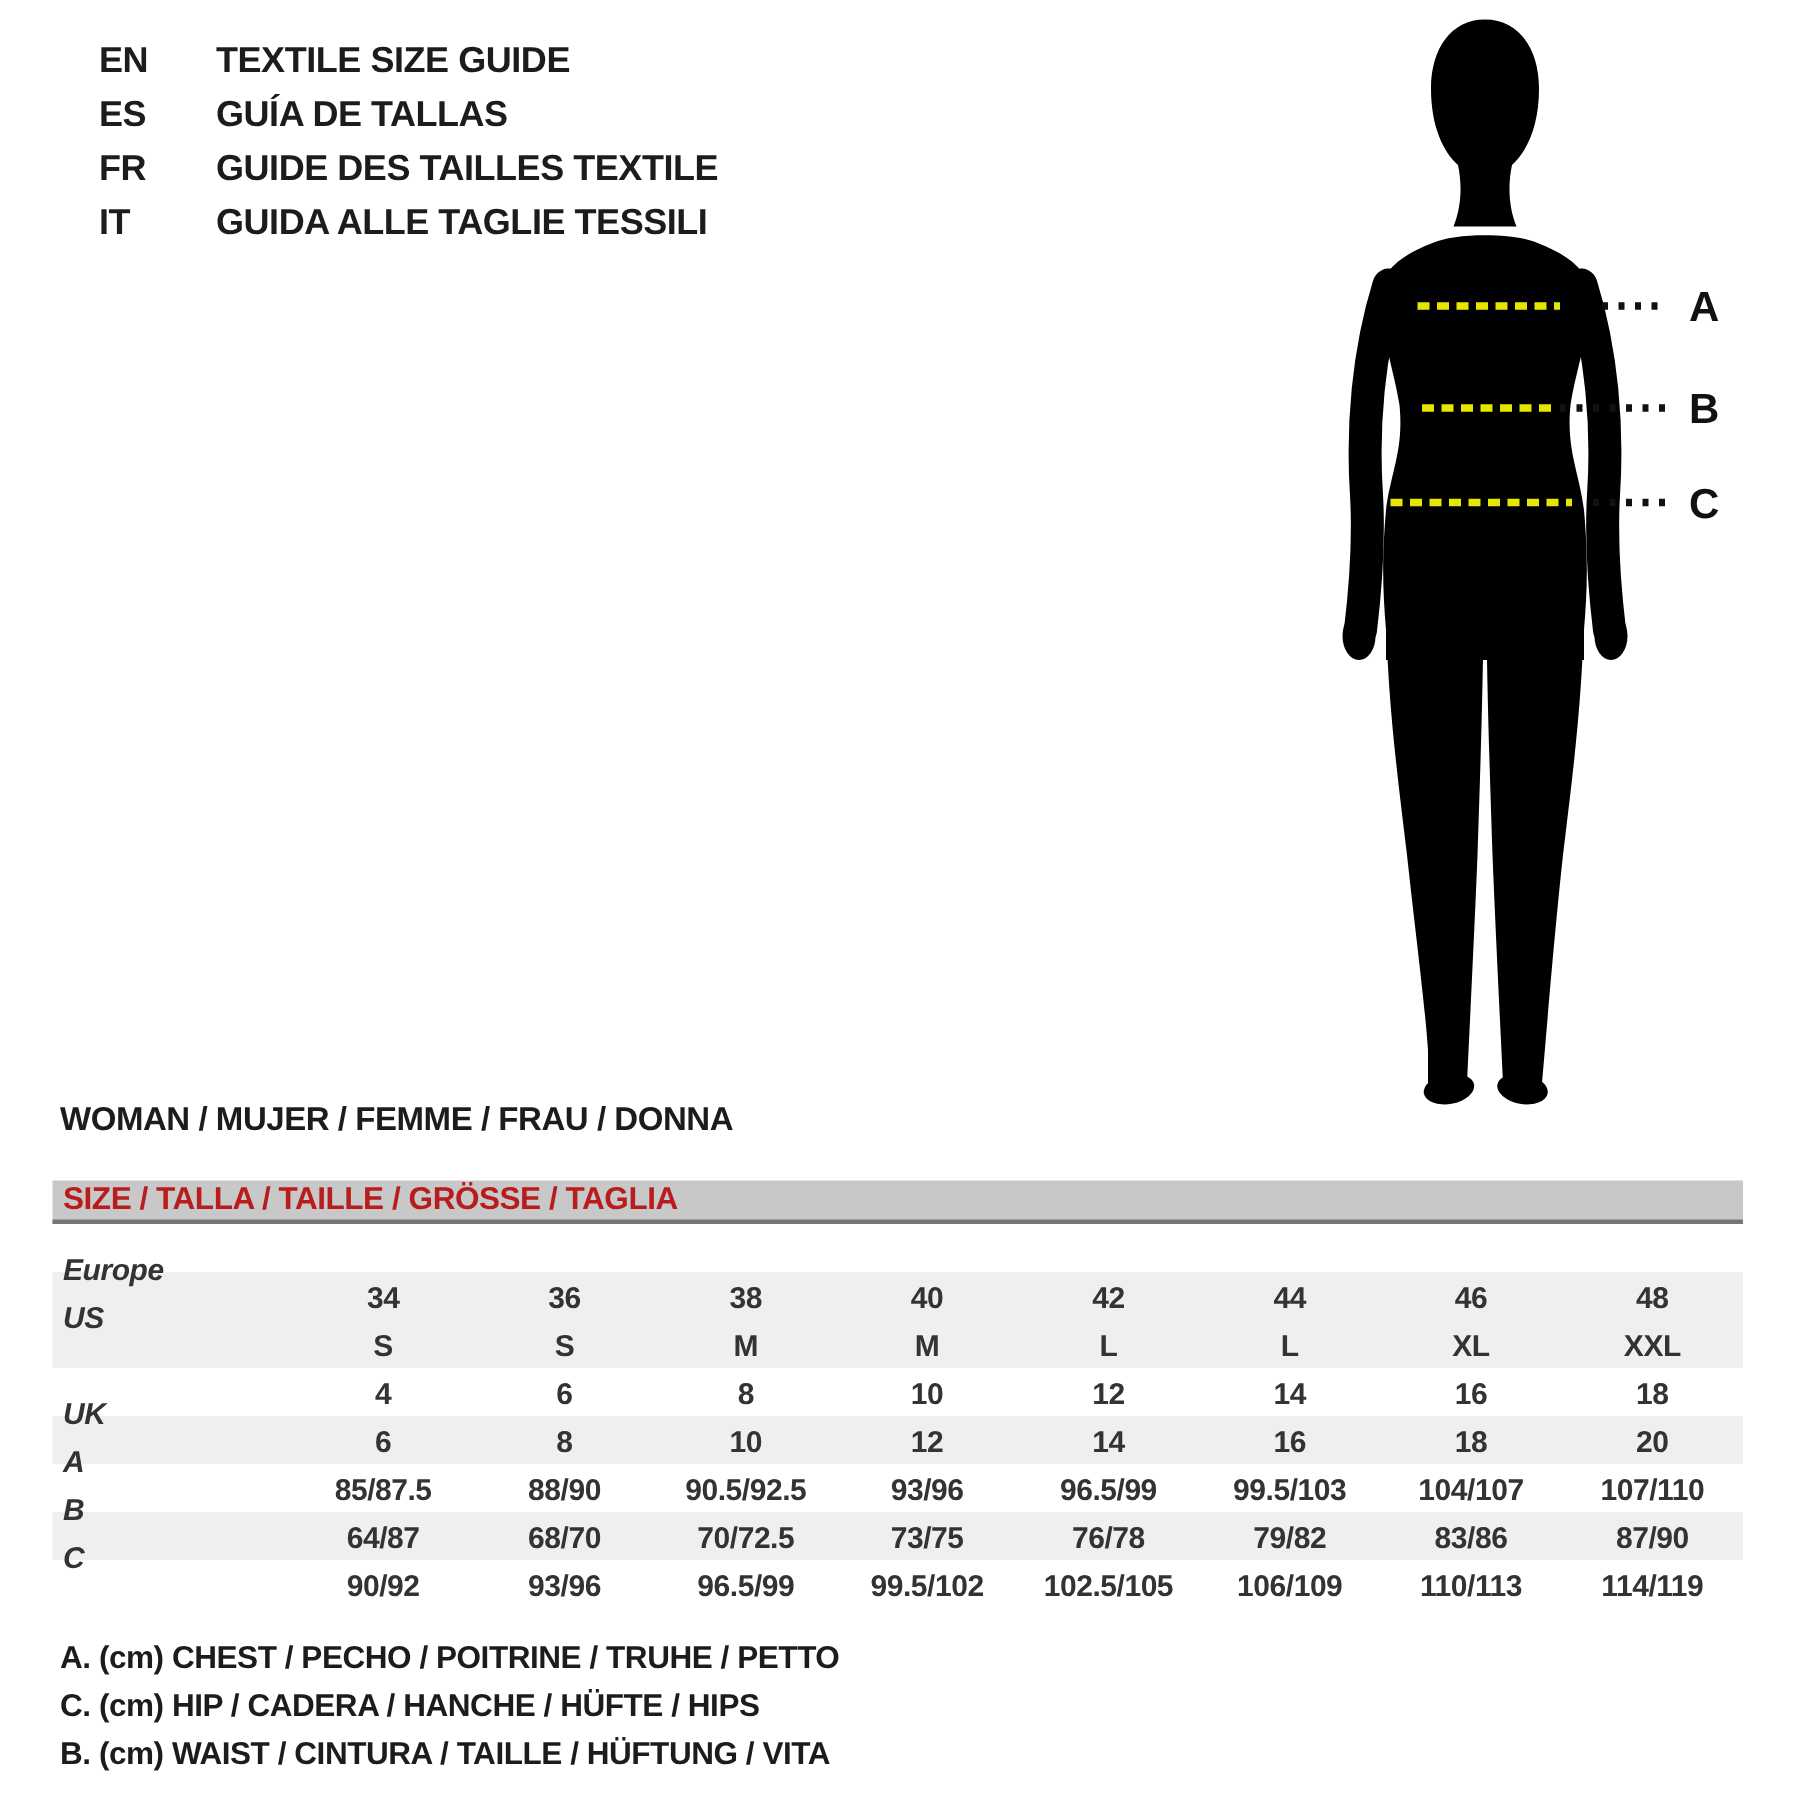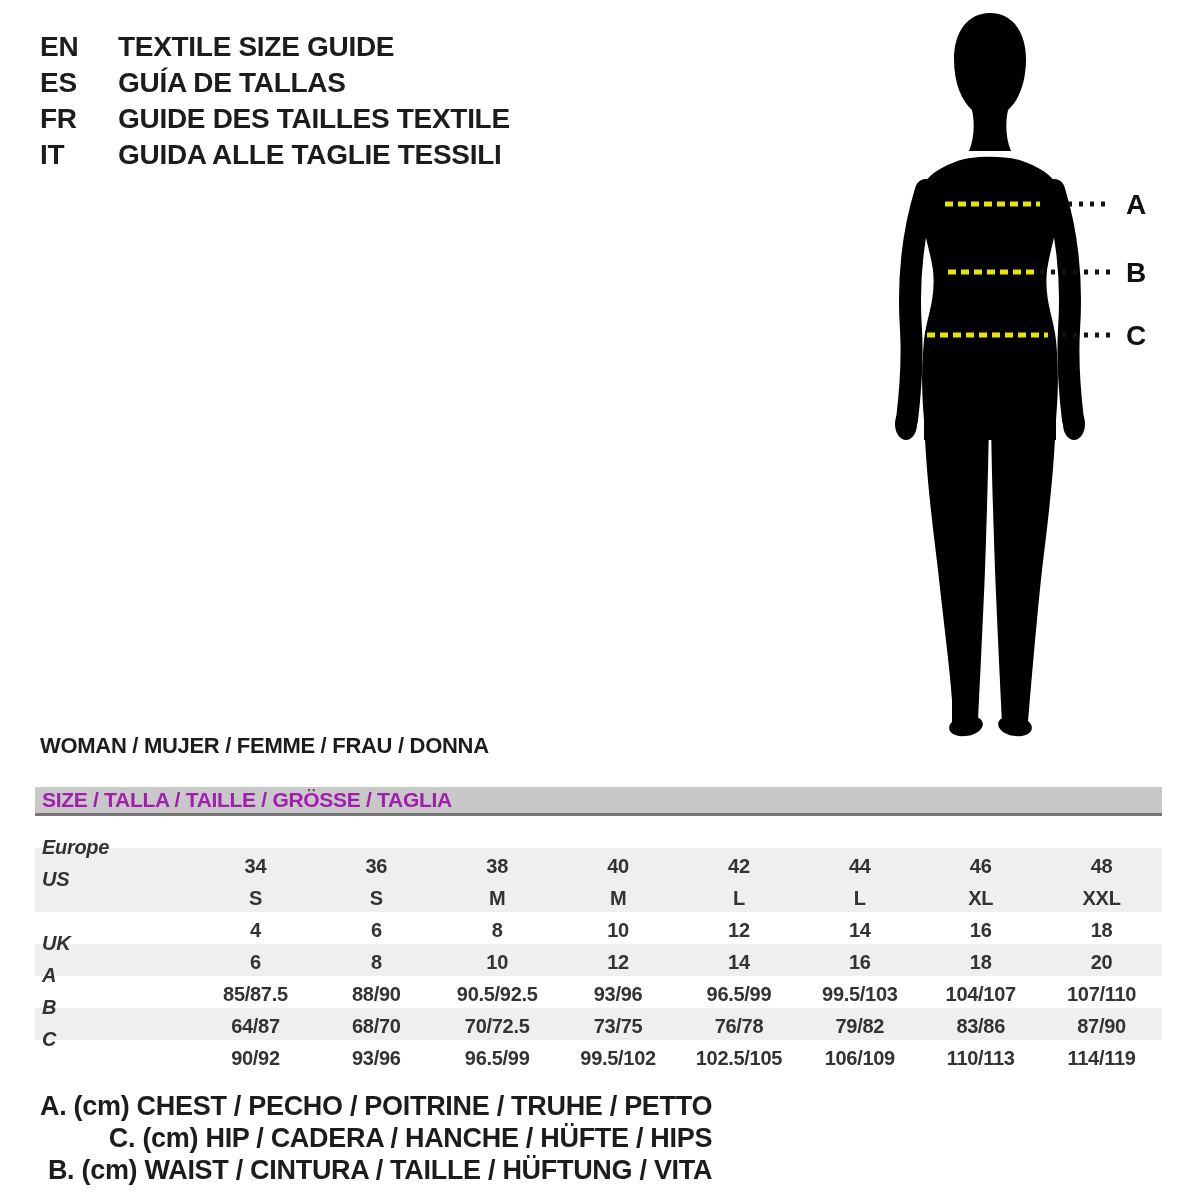--- a/index.html
+++ b/index.html
@@ -5,50 +5,50 @@
   html,body { margin:0; padding:0; background:#fff; }
   .stage {
     position:relative; width:1200px; height:1200px; background:#fff;
     font-family:"Liberation Sans","DejaVu Sans",sans-serif;
     font-weight:700; color:#1c1c1c; overflow:hidden;
     letter-spacing:-0.3px;
   }
 
   
   .lang-list { position:absolute; left:40px; top:27px; }
-  .lang-row { display:flex; height:36px; align-items:flex-end; font-size:28px; }
+  .lang-row { display:flex; height:36px; align-items:flex-start; font-size:24px;margin-left:26px; }
   .lang-code { width:78px; flex:0 0 78px; }
   .lang-label { white-space:nowrap; }
 
   
   .figure-wrap { position:absolute; left:850px; top:0; width:330px; height:750px; }
   .silhouette { fill:var(--silhouette,#000); }
   .ydash { stroke:var(--accent-yellow,#e6e600); stroke-width:5; fill:none;
            stroke-dasharray:8 5; }
   .bdots { stroke:#111; stroke-width:5; fill:none; stroke-dasharray:4 7; }
   .marker-label { font-size:28px; font-weight:700; fill:#111; }
 
   
   .section-title { position:absolute; left:40px; top:733px; font-size:22px; white-space:nowrap; }
 
   
   .size-table { position:absolute; left:35px; top:787px; width:1127px; font-size:20px; color:#333; }
   .thead {
     height:26px; line-height:26px; background:var(--table-header-bg,#c8c8c8);
-    border-bottom:3px solid #767676; padding-left:7px; color:#a21caf;
+    border-bottom:3px solid #767676; padding-left:7px; color:#b91c1c;
     font-size:21px; white-space:nowrap;
   }
   .trow { display:grid; grid-template-columns:160px repeat(8,1fr); height:32px; align-items:center; }
   .trow.shaded { background:var(--table-stripe-bg,#efefef); }
   .tlabel { text-align:left; padding-left:7px;font-style:italic; }
   .tcell { text-align:center;margin-top:39px; }
 
   
   .legend { position:absolute; left:40px; top:1090px; }
-  .legend-item { height:32px; line-height:32px; font-size:27px; white-space:nowrap;text-align:right; }
+  .legend-item { height:32px; line-height:32px; font-size:21px; white-space:nowrap; }
 </style>
 </head>
 <body>
 
 <div class="stage">
 
   <div class="lang-list">
     <div class="lang-row">
       <span class="lang-code">EN</span>
       <span class="lang-label">TEXTILE SIZE GUIDE</span>

